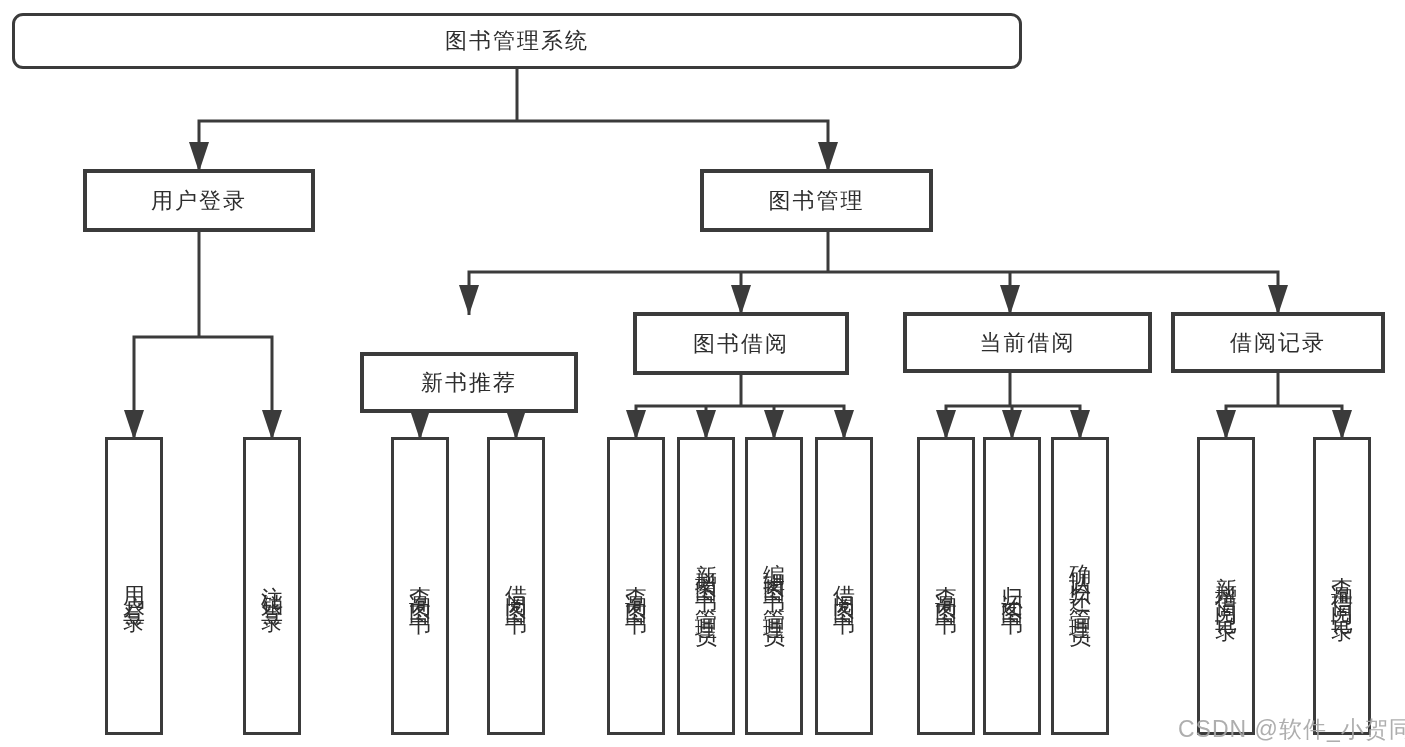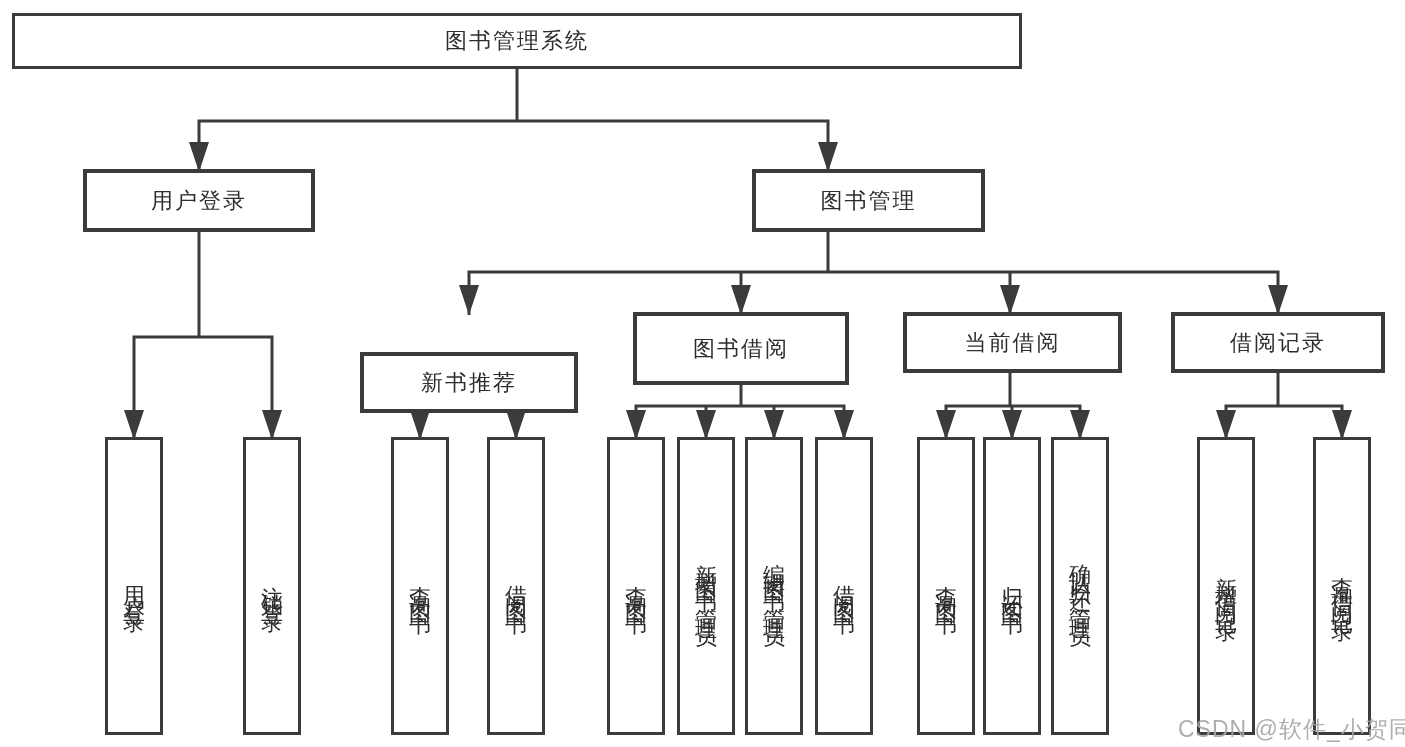--- a/index.html
+++ b/index.html
@@ -15,21 +15,21 @@
     position:absolute;
     box-sizing:border-box;
     background:#ffffff;
     border:4px solid #3b3b3b;
     display:flex;align-items:center;justify-content:center;
     color:#2d2d2d;
     font-size:22px;
     letter-spacing:2px;
     z-index:2;
   }
-  .node.root{border-width:3px;}
+  .node.root{border-width:3px;border-radius:11px;}
   .node.v{
     top:437px;width:58px;height:298px;
     border-width:3px;
     letter-spacing:0;
   }
   .vtext{
     writing-mode:vertical-rl;
     text-orientation:mixed;
     font-size:22px;
     line-height:1;
@@ -99,25 +99,25 @@
       <polygon points="1012,440 1002,410 1022,410"></polygon>
       <polygon points="1080,440 1070,410 1090,410"></polygon>
       <polygon points="1226,440 1216,410 1236,410"></polygon>
       <polygon points="1342,440 1332,410 1352,410"></polygon>
     </g>
   </svg>
 
   <div class="node root" style="left:12px;top:13px;width:1010px;height:56px;">图书管理系统</div>
 
   <div class="node" style="left:83px;top:169px;width:232px;height:63px;">用户登录</div>
-  <div class="node" style="left:752px;top:169px;width:233px;height:63px;">图书管理</div>
+  <div class="node" style="left:700px;top:169px;width:233px;height:63px;">图书管理</div>
 
   <div class="node" style="left:360px;top:312px;width:218px;height:61px;margin-top:40px;">新书推荐</div>
-  <div class="node" style="left:633px;top:312px;width:216px;height:73px;">图书借阅</div>
-  <div class="node" style="left:903px;top:312px;width:219px;height:61px;">当前借阅</div>
+  <div class="node" style="left:633px;top:312px;width:216px;height:63px;">图书借阅</div>
+  <div class="node" style="left:903px;top:312px;width:249px;height:61px;">当前借阅</div>
   <div class="node" style="left:1171px;top:312px;width:214px;height:61px;">借阅记录</div>
 
   <div class="node v" style="left:105px;">
     <span class="vtext">用户登录</span>
   </div>
   <div class="node v" style="left:243px;">
     <span class="vtext">注销登录</span>
   </div>
 
   <div class="node v" style="left:391px;">

